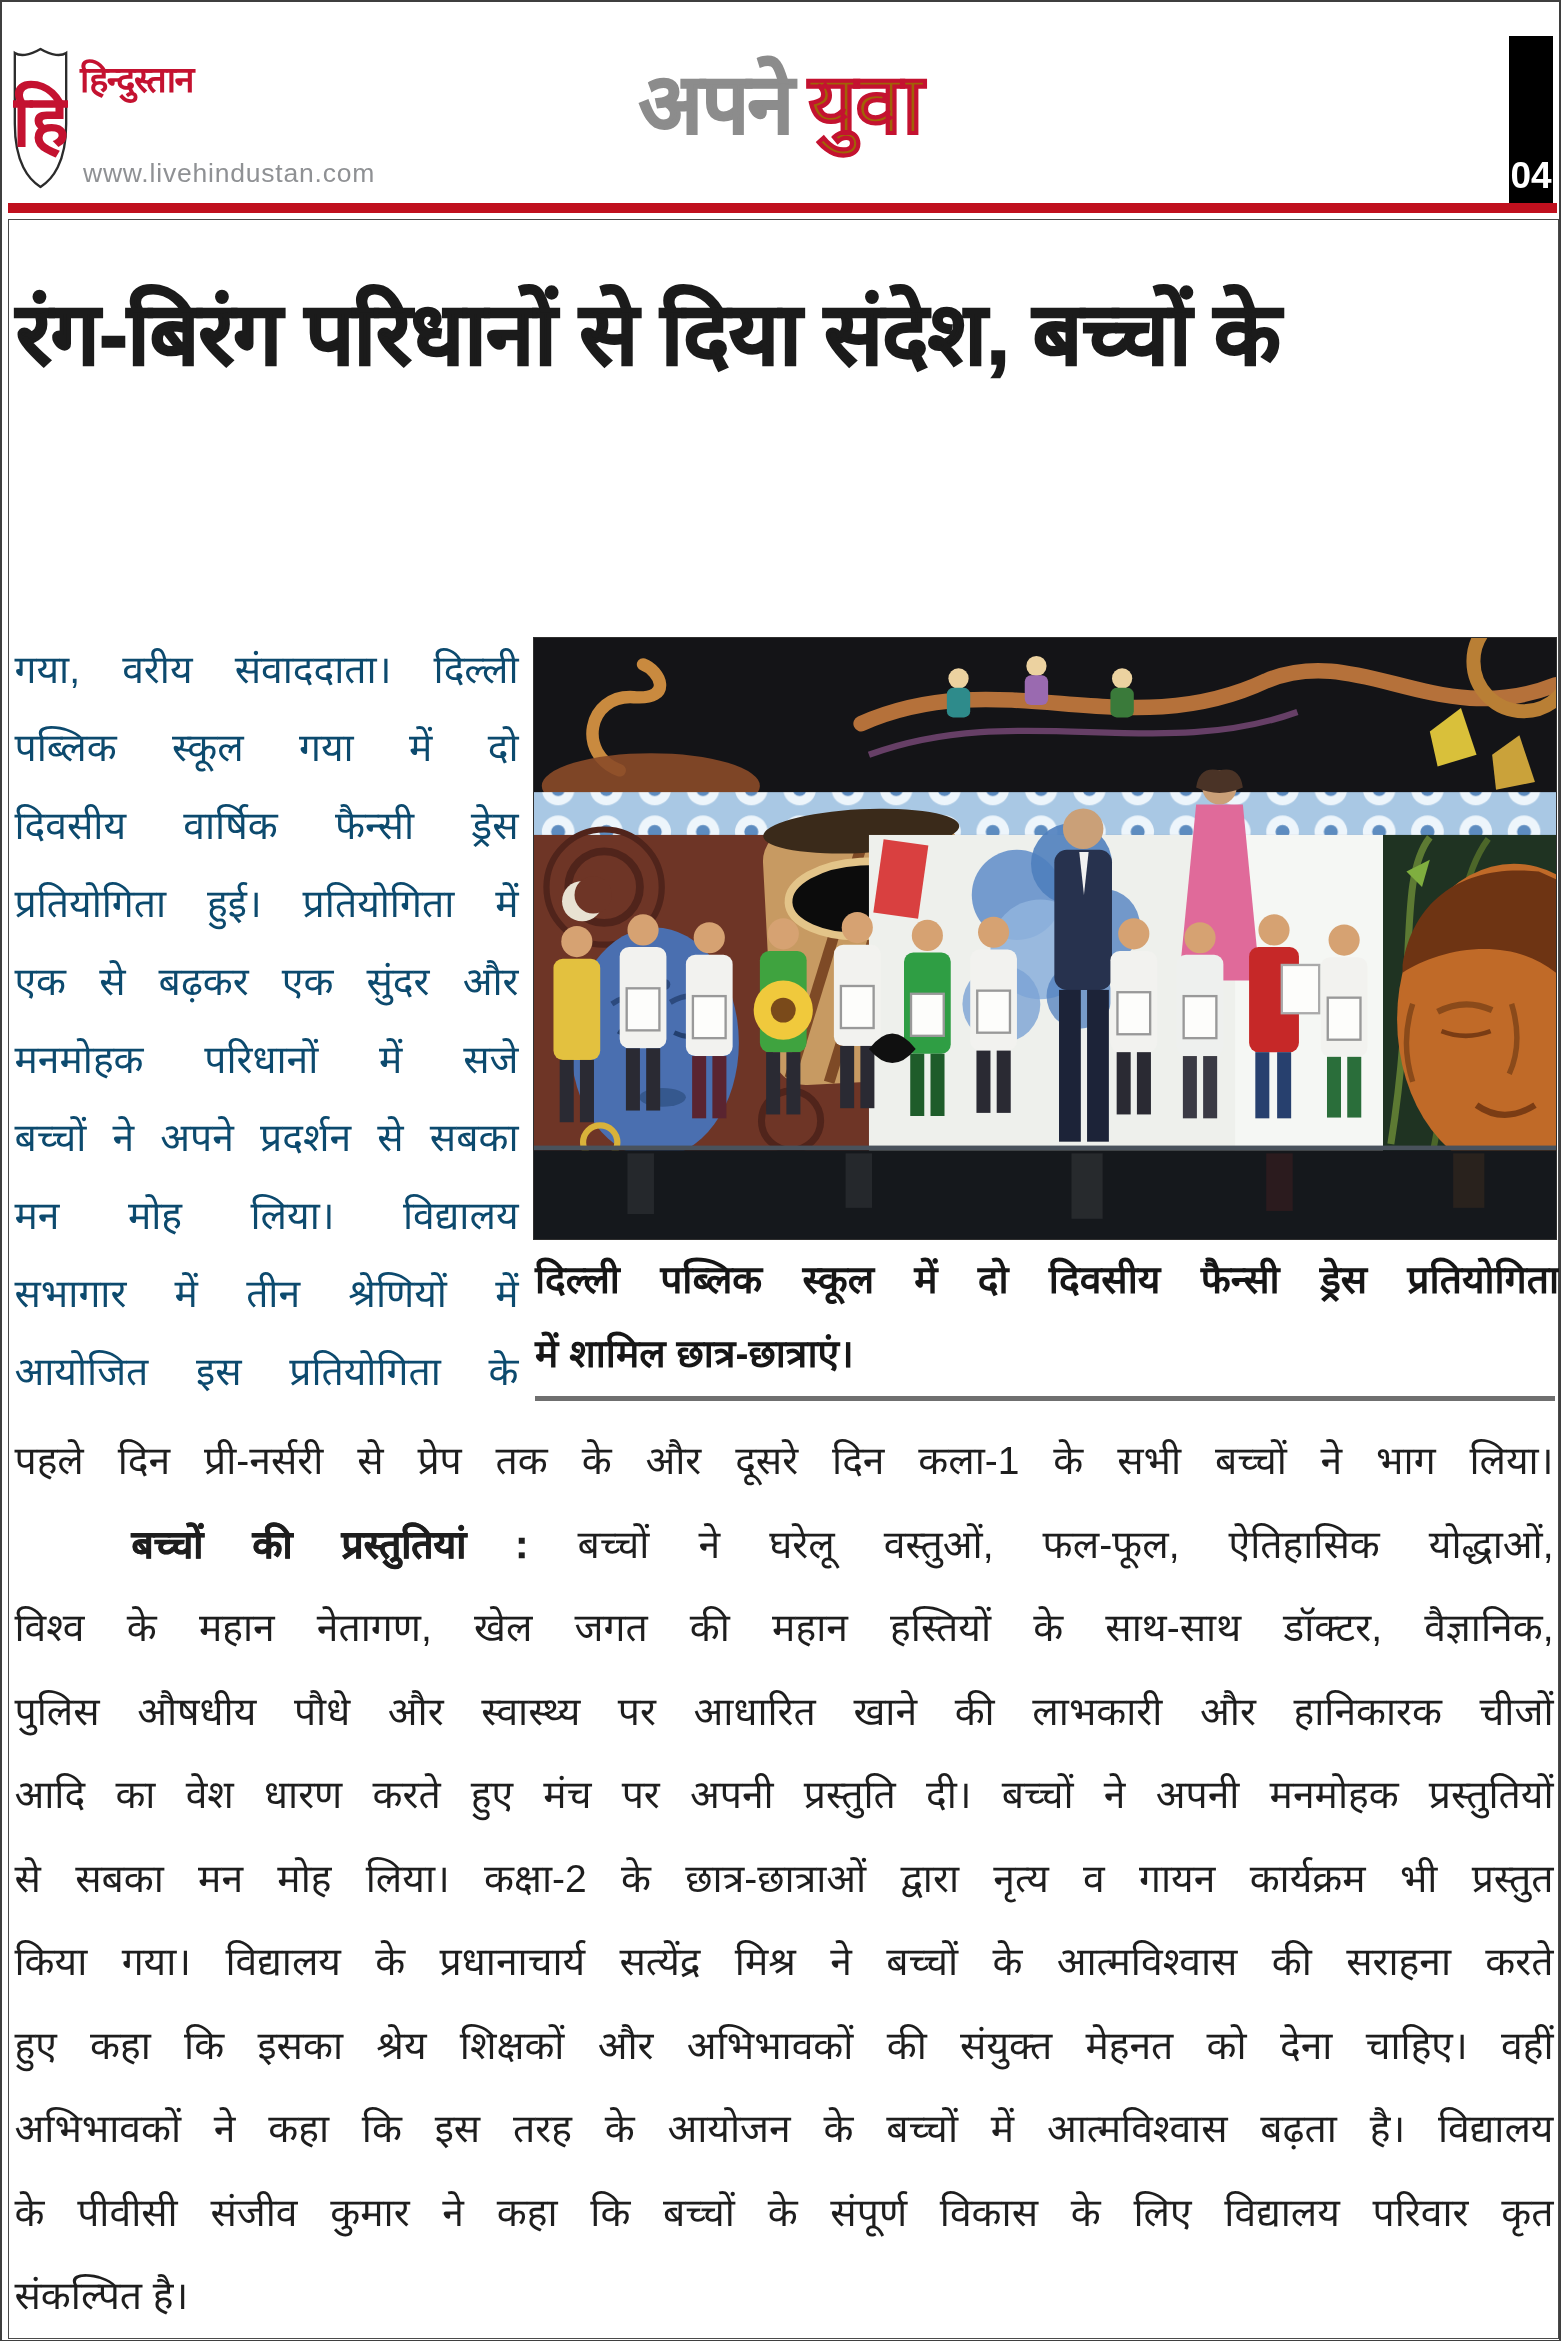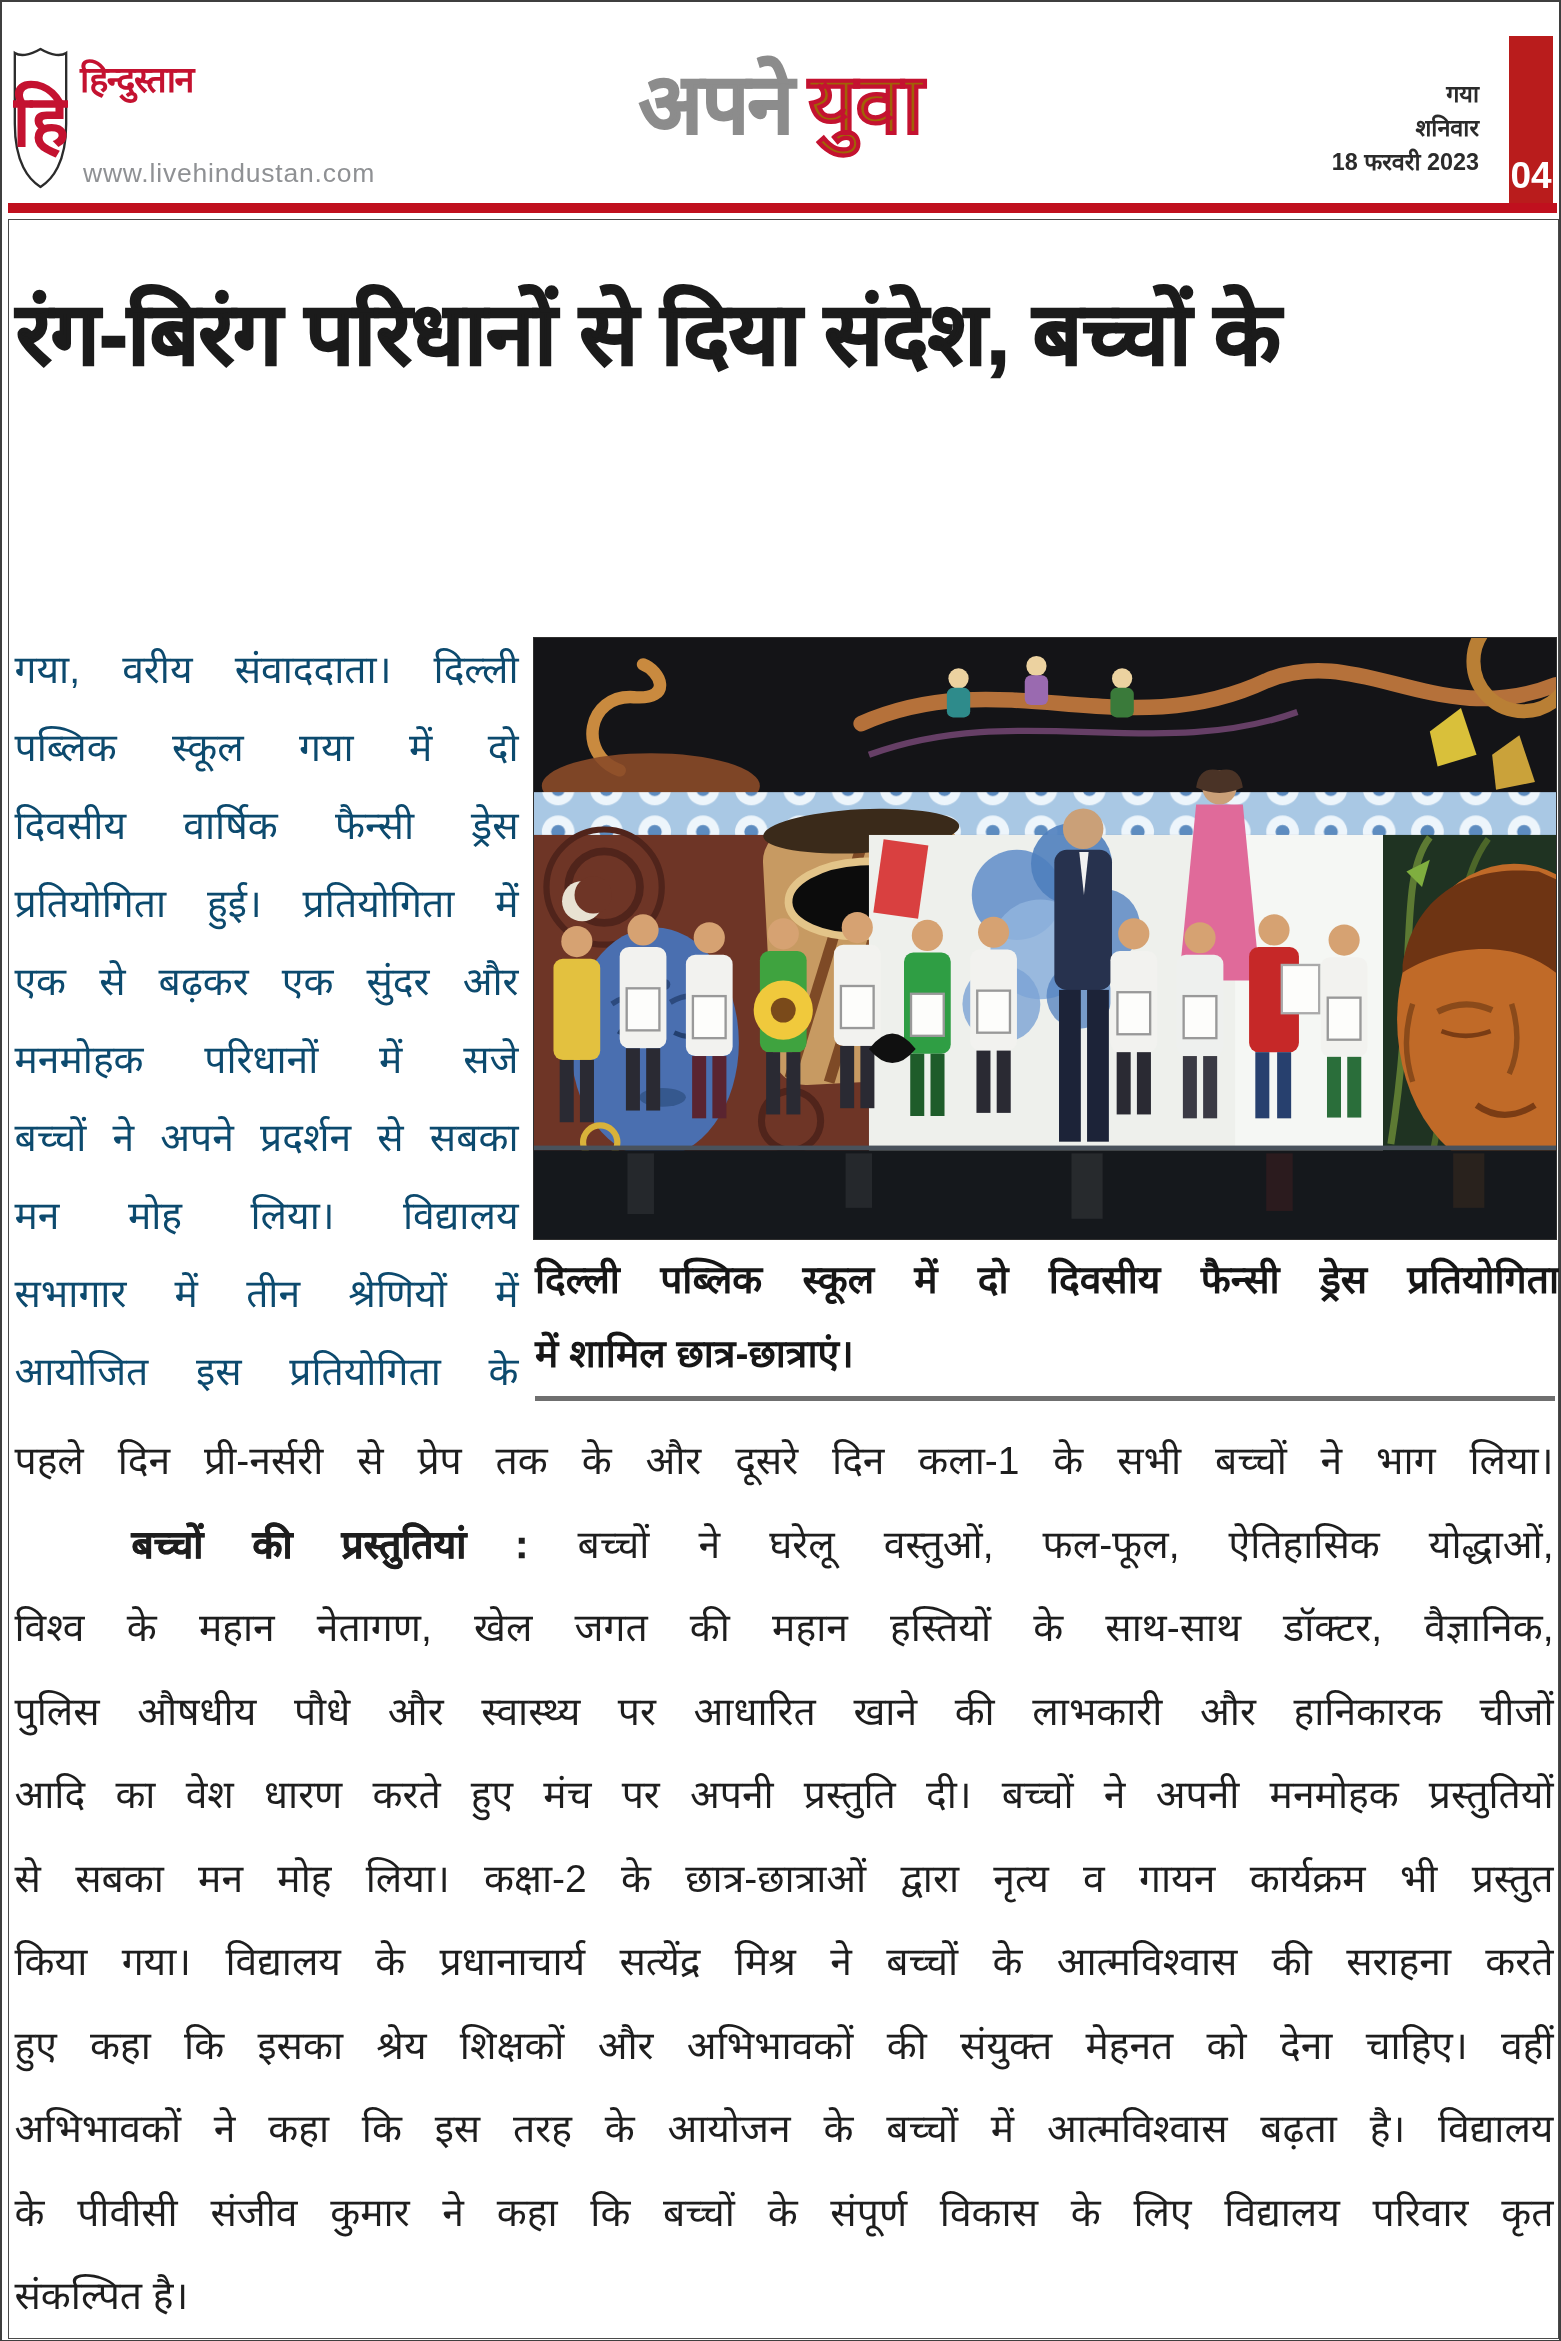--- a/index.html
+++ b/index.html
@@ -10,21 +10,21 @@
   }
   .abs{position:absolute;}
   
   .logo-title{font-size:36px;font-weight:bold;color:#c41230;letter-spacing:-1.6px;}
   .logo-url{font-size:26.5px;color:#8f9194;letter-spacing:0.8px;}
   .section-title{width:100%;text-align:center;font-size:84px;font-weight:bold;letter-spacing:-1.6px;}
   .section-title .w1{color:#8c8c8c;margin-right:15.6px;-webkit-text-stroke:1.6px #8c8c8c;}
   .section-title .w2{color:#a16207;-webkit-text-stroke:1.6px #c41230;}
   .edition{text-align:right;font-size:23.4px;font-weight:bold;color:#2b2b2b;line-height:34px;}
   .pagenum-box{
-    background:#b91c1c;color:#ffffff;font-size:37px;font-weight:bold;
+    background:#000000;color:#ffffff;font-size:37px;font-weight:bold;
     display:flex;align-items:flex-end;justify-content:center;padding-bottom:7.8px;box-sizing:border-box;
   }
   .red-rule{background:#c0101e;}
   .article-box{border:1.6px solid #4a4a4a;background:transparent;pointer-events:none;}
   
   .headline{
     font-size:87px;font-weight:bold;color:#1b1b1b;letter-spacing:-0.8px;
     -webkit-text-stroke:1.6px #1b1b1b;white-space:nowrap;
   }
   
@@ -49,25 +49,20 @@
       <text x="35" y="128" font-size="92" font-weight="bold" fill="#c41230" text-anchor="middle">हि</text>
     </svg>
   </div>
   <div class="abs logo-title" style="left:78px;top:52px;">हिन्दुस्तान</div>
   <div class="abs logo-url" style="left:81px;top:156px;">www.livehindustan.com</div>
 
   <div class="abs section-title" style="left:0px;top:41px;">
     <span class="w1">अपने</span><span class="w2">युवा</span>
   </div>
 
-  <div class="abs edition" style="right:80px;top:75px;">
-    <div>गया</div>
-    <div>शनिवार</div>
-    <div>18 फरवरी 2023</div>
-  </div>
 
   <div class="abs pagenum-box" style="left:1507px;top:34px;width:44px;height:169px;">
     <span>04</span>
   </div>
 
   <div class="abs red-rule" style="left:6.2px;top:201px;width:1549px;height:10px;"></div>
 
   <div class="abs article-box" style="left:6.2px;top:217px;width:1549px;height:2118px;"></div>
 
   <div class="abs headline" style="left:14px;top:269px;">रंग-बिरंग परिधानों से दिया संदेश, बच्चों के</div>

